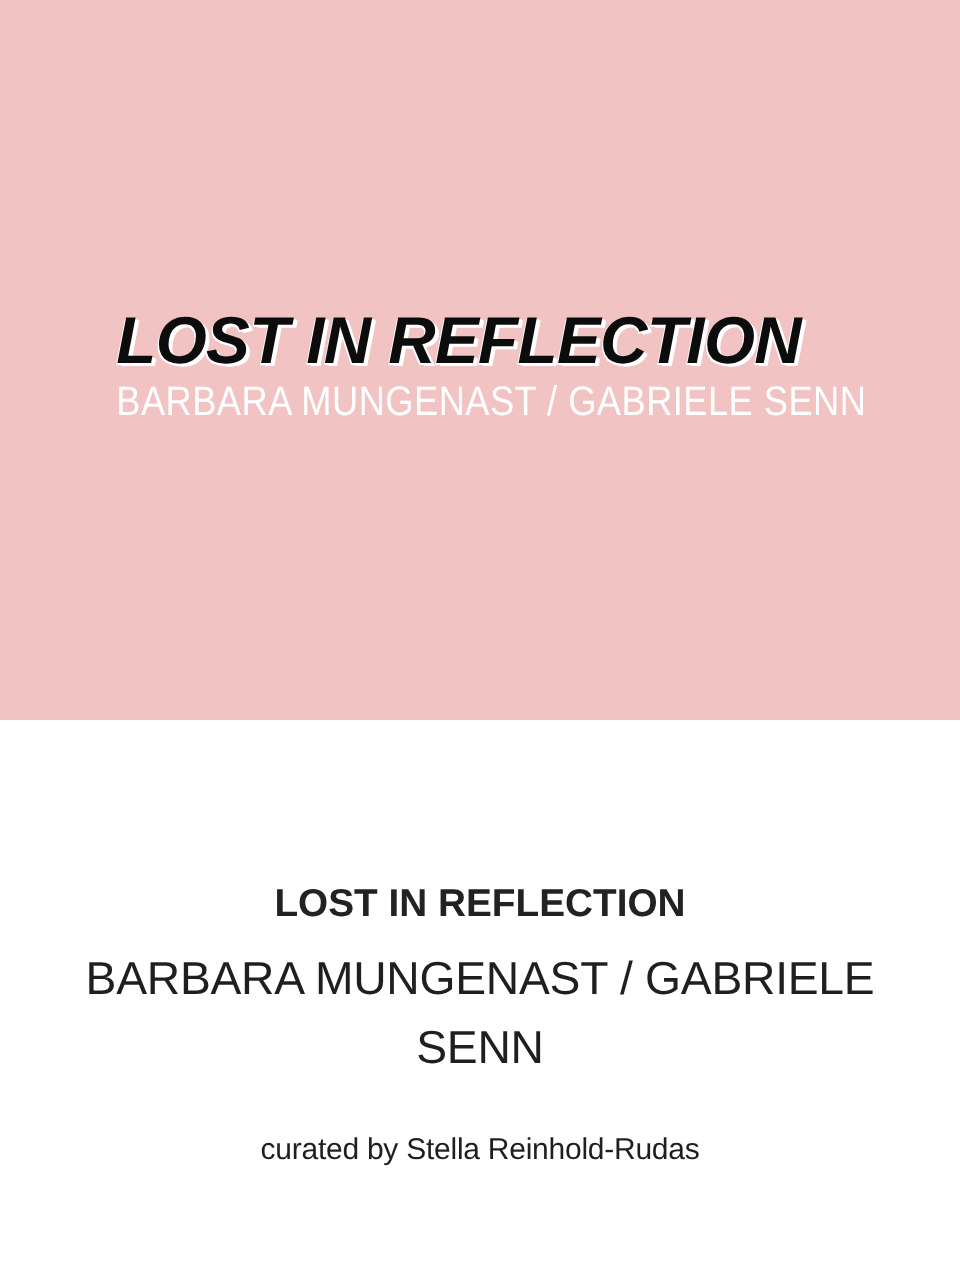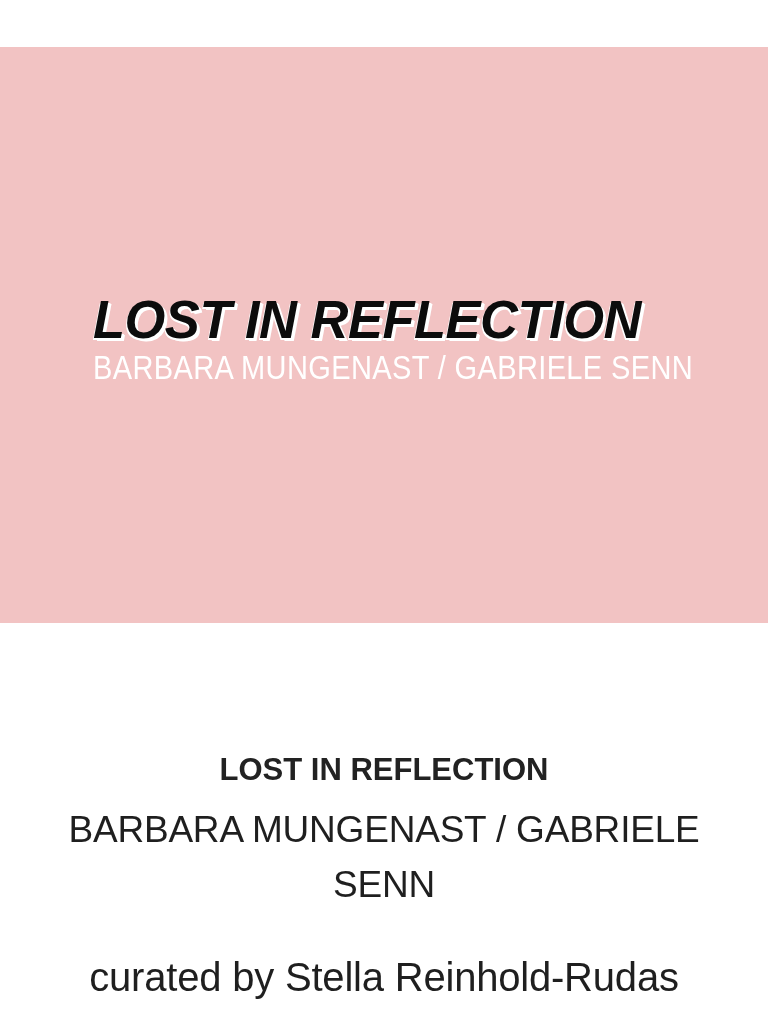--- a/index.html
+++ b/index.html
@@ -13,21 +13,20 @@
     overflow: hidden;
     font-family: "Liberation Sans", sans-serif;
     -webkit-font-smoothing: antialiased;
   }
 
   .page {
     position: relative;
     width: 768px;
     height: 744px;
     background: #000000;
-    margin-top: 47px;
   }
 
   
   .hero {
     position: absolute;
     left: 0;
     top: 0;
     width: 768px;
     height: 576px;
     background: #f2c3c3;
@@ -110,21 +109,21 @@
     line-height: 1.5;
     letter-spacing: -0.2px;
     color: #1f1f1f;
   }
 
   .caption-curator {
     margin: 0;
     padding-top: 38px;
     font-family: "Liberation Sans", sans-serif;
     font-weight: 400;
-    font-size: 40px;
+    font-size: 24px;
     line-height: 1.3;
     letter-spacing: -0.2px;
     color: #1f1f1f;
   }
 </style>
 </head>
 <body>
 
 <div class="page">
 

